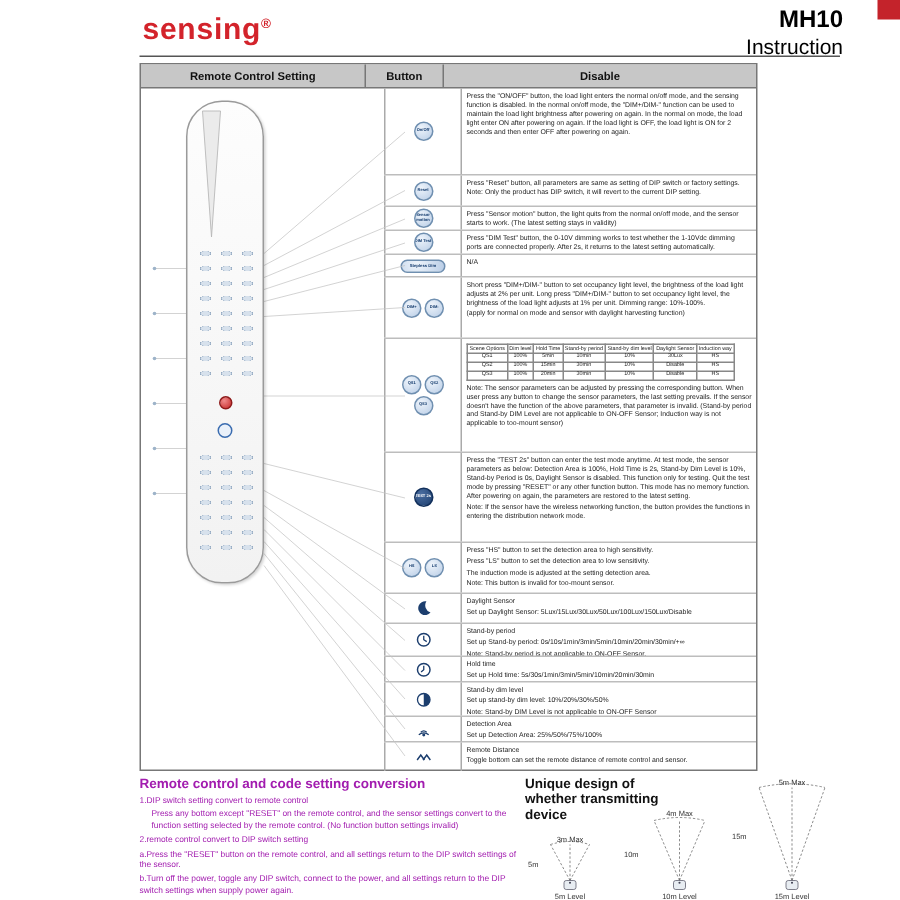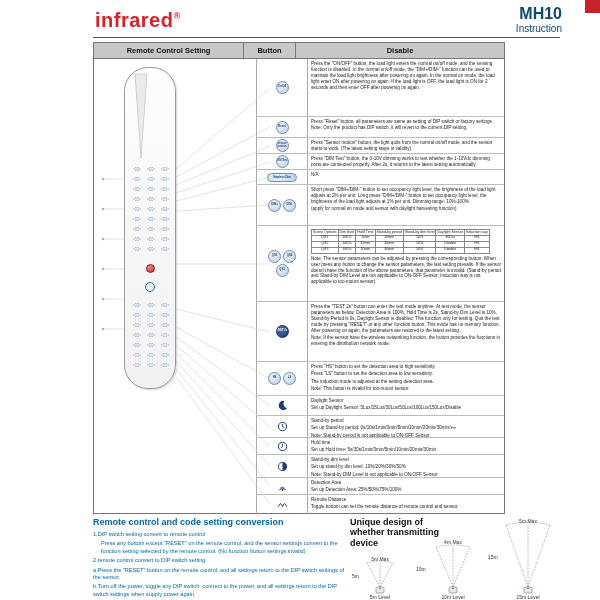--- a/index.html
+++ b/index.html
@@ -3,23 +3,23 @@
 <meta charset="utf-8">
 <style>
   * { box-sizing: border-box; margin: 0; padding: 0; }
   html,body { background:#888; }
   body { font-family: "Liberation Sans", sans-serif; }
   .page { position:relative; width:600px; height:600px; background:#fff; overflow:hidden; margin:0 auto; }
 
   
   .logo { position:absolute; left:95px; top:9px; font-size:20px; font-weight:bold; color:#d3232b; letter-spacing:0.5px; }
   .logo sup { font-size:9px; }
-  .hdr-right { position:absolute; right:38px; top:5px; text-align:right; color:#0c4a6e; }
+  .hdr-right { position:absolute; right:38px; top:5px; text-align:right; color:#000000; }
   .hdr-model { font-size:16px; font-weight:bold; }
-  .hdr-sub { font-size:10px; }
+  .hdr-sub { font-size:14px; }
   .corner-red { position:absolute; right:0; top:0; width:15px; height:13px; background:#c4232b; }
   .rule { position:absolute; left:93px; top:37px; width:467px; height:1px; background:#555; }
 
   
   .tbl { position:absolute; left:93px; top:42px; width:412px; border:1px solid #777; background:#fff; }
   .thead { display:flex; height:15px; background:#c7c7c7; font-size:7.5px; font-weight:bold; color:#111; }
   .thead > div { display:flex; align-items:center; justify-content:center; border-right:0.5px solid #777; }
   .thead > div:last-child { border-right:none; }
   .th1 { width:150px; } .th2 { width:52px; } .th3 { flex:1; }
   .tbody { position:relative; height:455px; border-top:0.5px solid #777; }
@@ -63,36 +63,36 @@
             background-size:14px 10px; }
   .grid-lower { position:absolute; left:5px; top:232px; width:42px; height:72px;
             background-image:radial-gradient(5px 2.6px at 7px 5px, #d7e1ec 55%, #93a9c0 72%, transparent 73%);
             background-size:14px 10px; }
   .red-dot { position:absolute; left:21px; top:196px; width:9px; height:9px; border-radius:50%;
             background:radial-gradient(circle at 35% 30%, #f08a8a, #c62828); border:0.5px solid #8e1a1a; }
   .blue-ring { position:absolute; left:20px; top:214px; width:10px; height:10px; border-radius:50%;
             border:1px solid #3a6cb0; background:#eaf1fa; }
 
   
-  .bl { position:absolute; left:93px; top:517px; width:252px; color:#0369a1; }
+  .bl { position:absolute; left:93px; top:517px; width:252px; color:#a21caf; }
   .bl h3 { font-size:9px; margin:0 0 4px 0; }
   .bl p { font-size:5.6px; line-height:1.32; margin:0 0 2px 0; }
   .bl .indent { margin-left:8px; }
 
   .br { position:absolute; left:350px; top:517px; width:213px; height:83px; }
   .br h3 { position:relative; z-index:2; font-size:9px; line-height:1.15; width:108px; color:#111; }
   .diagram { position:absolute; left:0; top:0; width:213px; height:83px; z-index:1; }
   .diagram text { font-size:5px; fill:#333; }
 </style>
 </head>
 <body>
 
 <div class="page">
 
-  <div class="logo"><span>infrared</span><sup>®</sup></div>
+  <div class="logo"><span>sensing</span><sup>®</sup></div>
   <div class="hdr-right">
     <div class="hdr-model">MH10</div>
     <div class="hdr-sub">Instruction</div>
   </div>
   <div class="corner-red"></div>
   <div class="rule"></div>
 
   <div class="tbl">
     <div class="thead">
       <div class="th1">Remote Control Setting</div>

